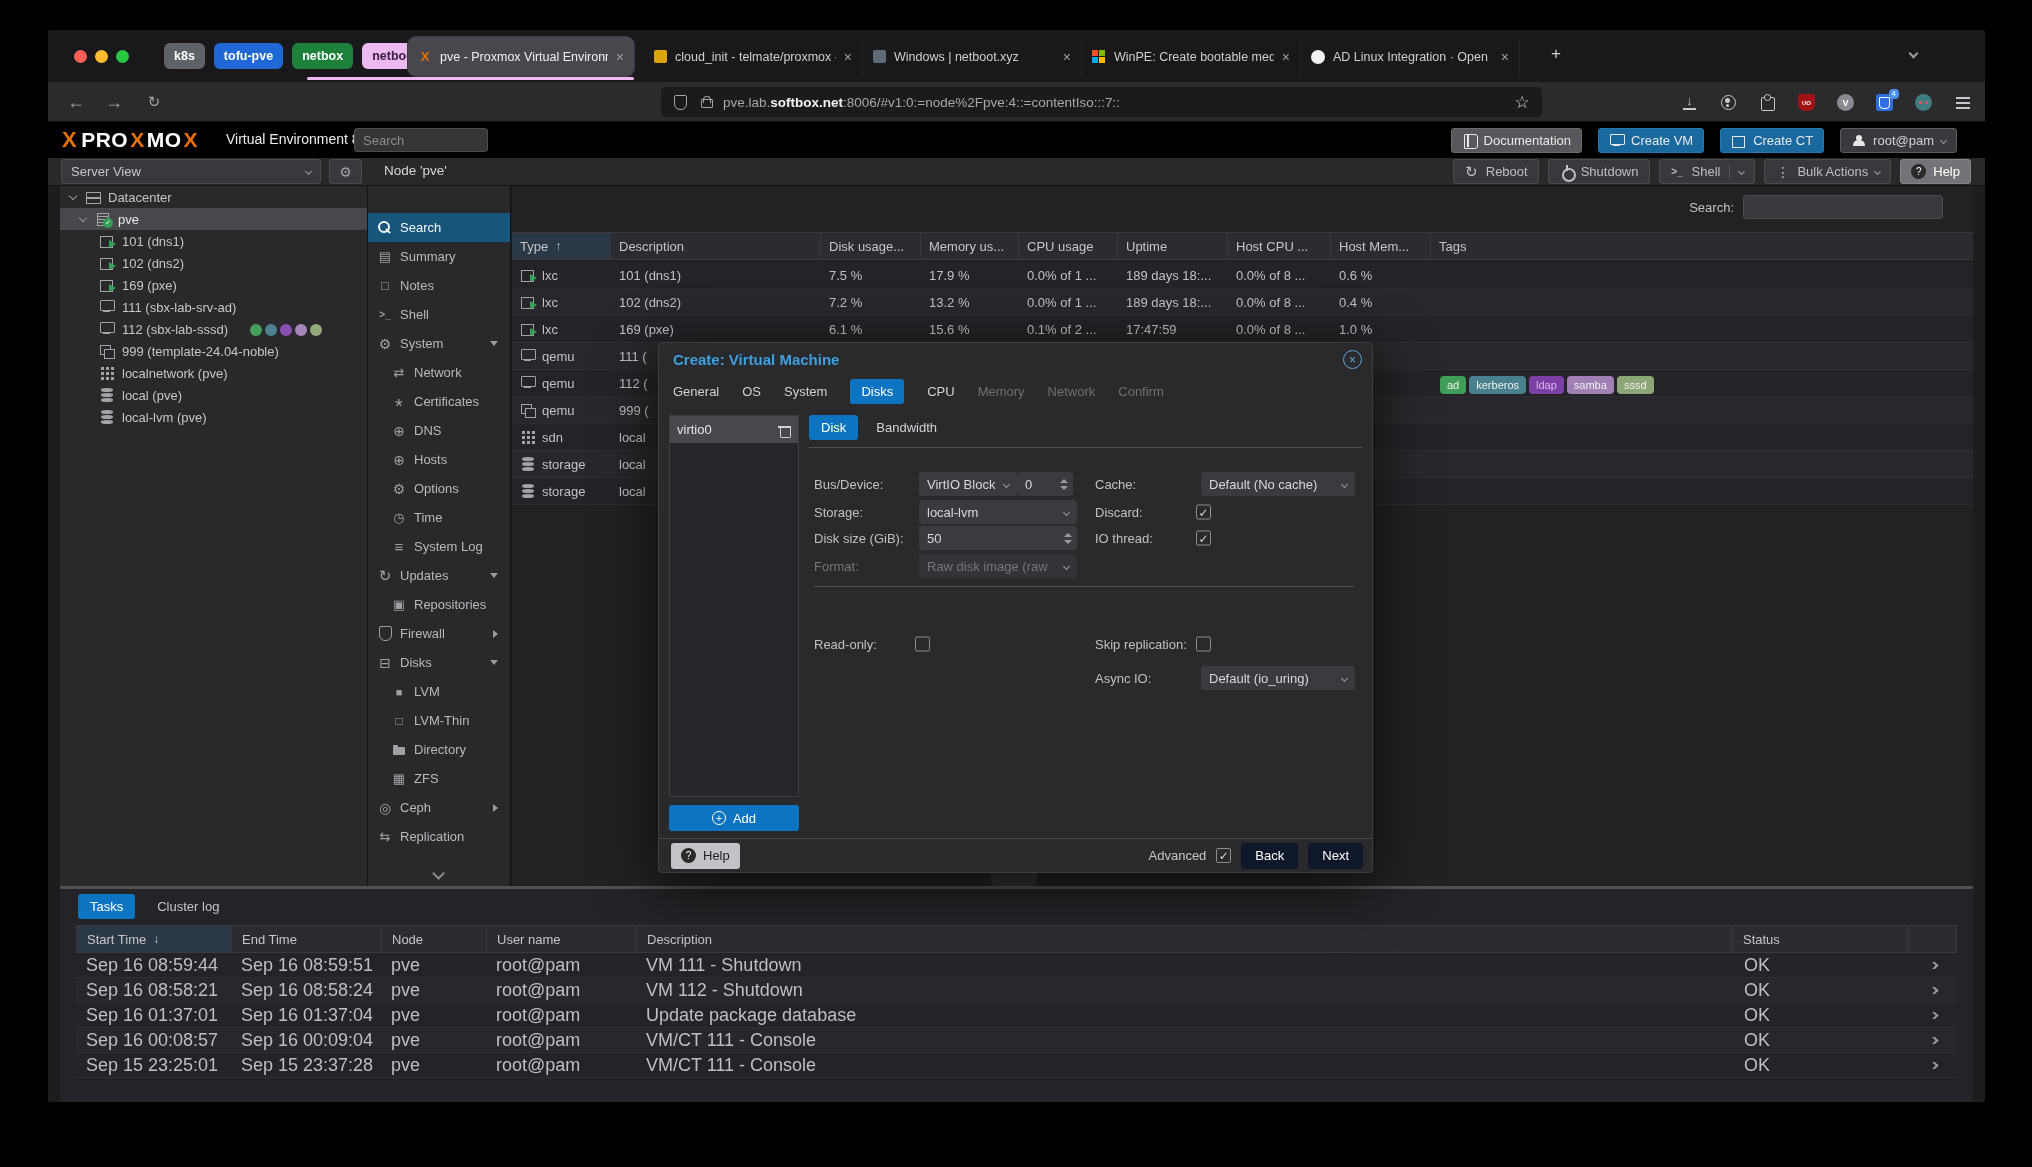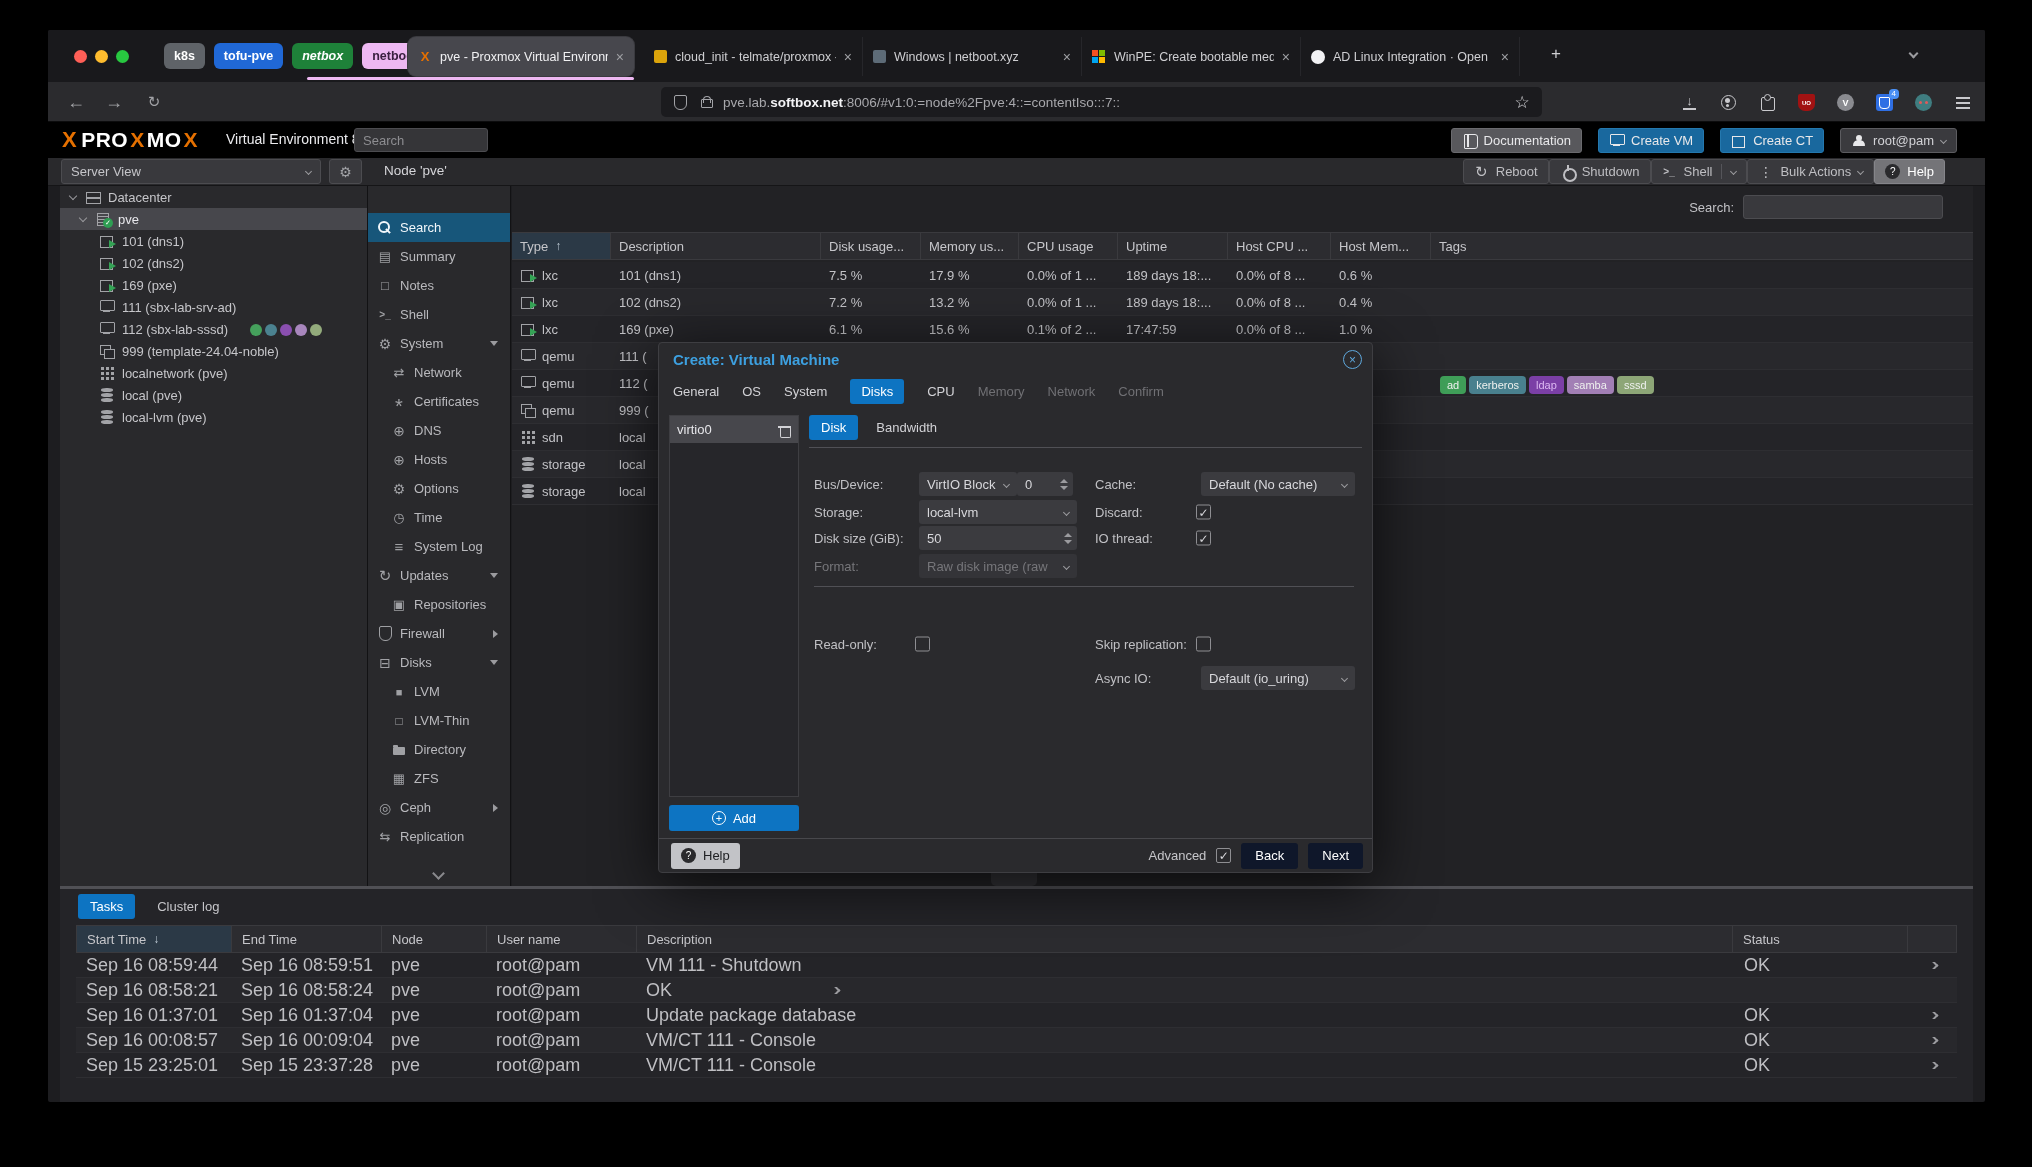--- a/index.html
+++ b/index.html
@@ -134,21 +134,21 @@
   .hbtn .ic{width:15px;height:15px;color:#e8e8ea}
   .hbtn.gray{background:#58585c;border:1px solid #6a6a6e}
   .hbtn.blue{background:#19689e;border:1px solid #2478ae}
   .hbtn.ghost{background:#3a3a3e;border:1px solid #5c5c60;color:#d2d2d6}
 
   
   #nodebar{position:absolute;left:0;top:128px;right:0;height:28px;background:#29292c;border-bottom:1px solid #151517}
   #serverview{position:absolute;left:13px;top:1px;width:260px;height:25px;background:#39393d;border:1px solid #4c4c50;border-radius:3px;display:flex;align-items:center;justify-content:space-between;padding:0 9px;color:#c5c5c9;font-size:13px}
   #treegear{position:absolute;left:281px;top:1px;width:33px;height:25px;background:#39393d;border:1px solid #4c4c50;border-radius:3px;display:flex;align-items:center;justify-content:center;color:#c0c0c4}
   #nodetitle{position:absolute;left:336px;top:5px;font-size:13.5px;color:#d6d6da}
-  #nodebtns{position:absolute;right:40px;top:1px;display:flex;gap:0}
+  #nodebtns{position:absolute;right:14px;top:1px;display:flex;gap:9px}
   .nbtn{height:25px;background:#39393d;border:1px solid #4c4c50;border-radius:3px;padding:0 10px;display:flex;align-items:center;gap:7px;font-size:13px;color:#bfbfc3}
   .nbtn .ic{width:15px;height:15px;color:#bfbfc3}
   .nbtn .div{width:1px;height:15px;background:#55555a;margin:0 2px}
   .nbtn.hl{background:#747478;border-color:#85858a;color:#fff}
   .qic{width:15px;height:15px;border-radius:50%;background:#2a2a2d;color:#fff;font-size:10px;display:flex;align-items:center;justify-content:center;flex:none}
   .qic::before{content:"?"}
 
   
   #treepanel{position:absolute;left:12px;top:156px;width:308px;bottom:216px;background:#29292c;border-right:1px solid #121214}
   .trow{height:22px;display:flex;align-items:center;color:#c6c6ca;font-size:13px;padding-left:39px;white-space:nowrap}
@@ -263,21 +263,21 @@
   <div id="tabbar" data-name="tab-bar">
     <span class="tl r" data-name="close-window-icon"></span>
     <span class="tl y" data-name="minimize-window-icon"></span>
     <span class="tl g" data-name="zoom-window-icon"></span>
     <div id="chips" data-name="tab-group-chips">
 
         <div class="gchip" data-name="tab-group-chip" style="background: rgb(95, 99, 104);">k8s</div>
 
         <div class="gchip" data-name="tab-group-chip" style="background: rgb(32, 104, 214);">tofu-pve</div>
 
-        <div class="gchip" data-name="tab-group-chip" style="background: rgb(30, 129, 57); font-style: italic;">netbox</div>
+        <div class="gchip" data-name="tab-group-chip" style="background: rgb(30, 129, 57);">netbox</div>
 
         <div class="gchip dark" data-name="tab-group-chip" style="background: rgb(238, 184, 242);">netboot+win_ad</div>
 
     </div>
     <div id="activetab" data-name="active-tab">
       <span data-name="proxmox-favicon"></span>
       <span class="ttl" data-name="tab-title">pve - Proxmox Virtual Environme</span>
       <span class="tclose" data-name="close-tab-icon"></span>
     </div>
     <div id="groupline" data-name="tab-group-underline" style="background: rgb(238, 184, 242);"></div>
@@ -981,20 +981,21 @@
           <div class="t-chev">
               <span class="chev right" data-name="row-expand-icon"></span>
             </div>
         </div>
 
         <div class="task" data-name="task-row">
           <div class="t-start">Sep 16 08:58:21</div>
           <div class="t-end">Sep 16 08:58:24</div>
           <div class="t-node">pve</div>
           <div class="t-user">root@pam</div>
+          <div class="t-desc">VM 112 - Shutdown</div>
           <div class="t-status">OK</div>
           <div class="t-chev">
               <span class="chev right" data-name="row-expand-icon"></span>
             </div>
         </div>
 
         <div class="task" data-name="task-row">
           <div class="t-start">Sep 16 01:37:01</div>
           <div class="t-end">Sep 16 01:37:04</div>
           <div class="t-node">pve</div>

